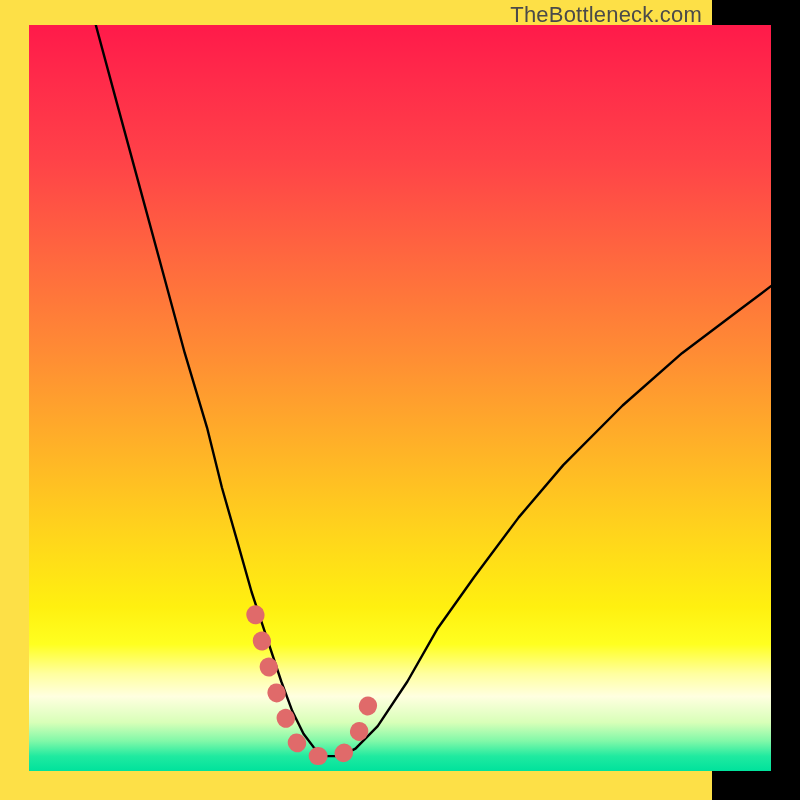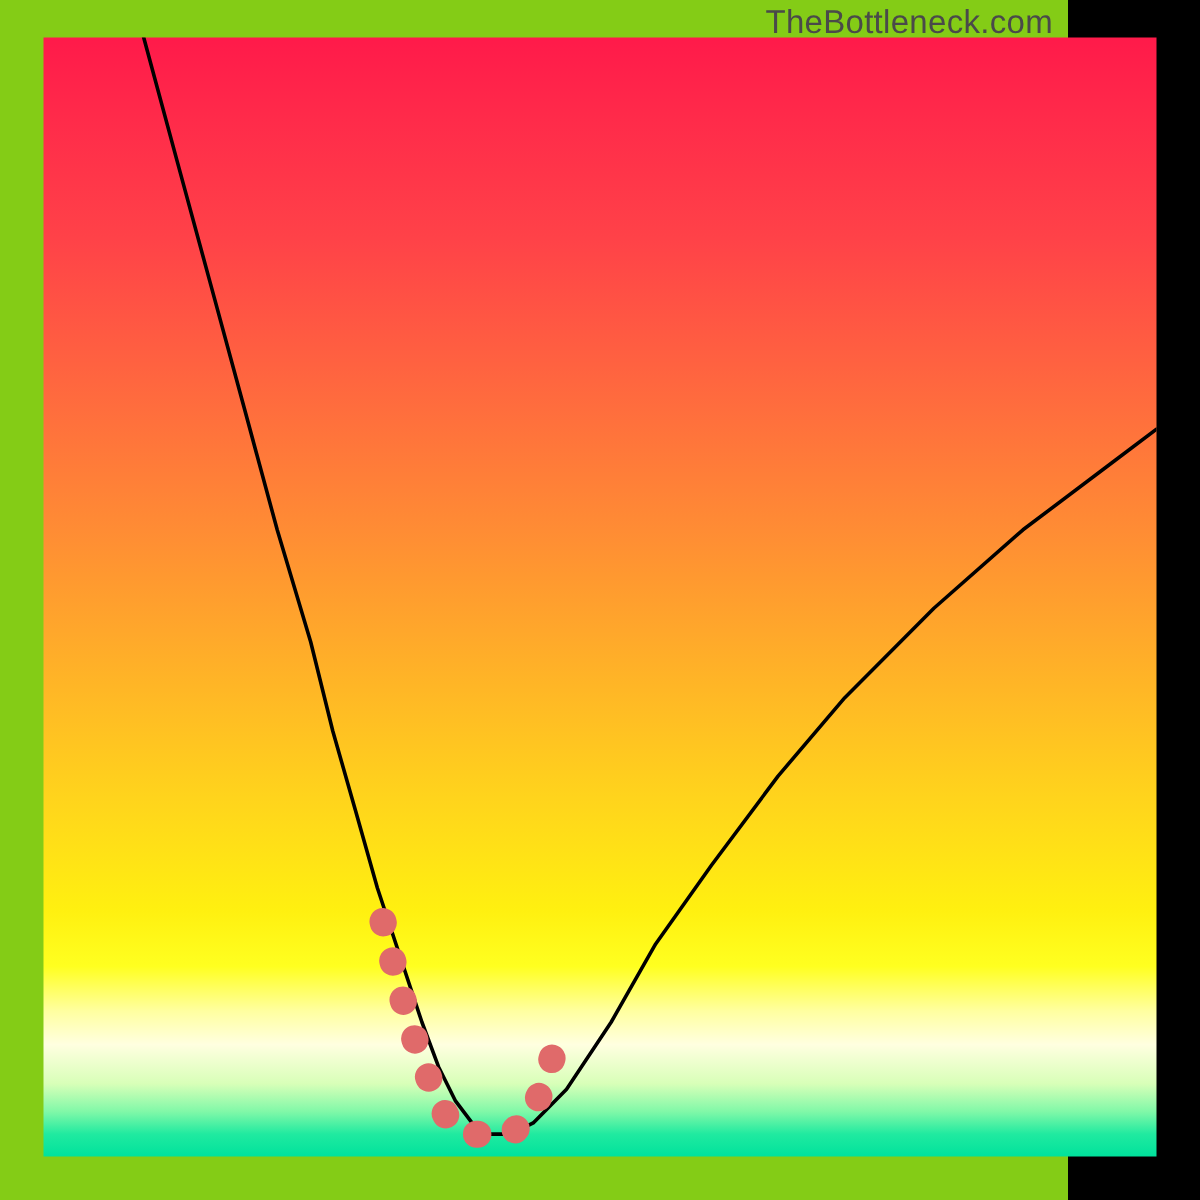--- a/index.html
+++ b/index.html
@@ -8,21 +8,21 @@
     width: 800px;
     height: 800px;
     background: #000;
     overflow: hidden;
     font-family: Arial, Helvetica, sans-serif;
   }
   .stage {
     position: relative;
     width: 712px;
     height: 800px;
-    background: #84cc16;
+    background: #fde047;
   }
   .plot-area {
     position: absolute;
     left: 29px;
     top: 25px;
     width: 742px;
     height: 746px;
   }
   .gradient {
     position: absolute;

